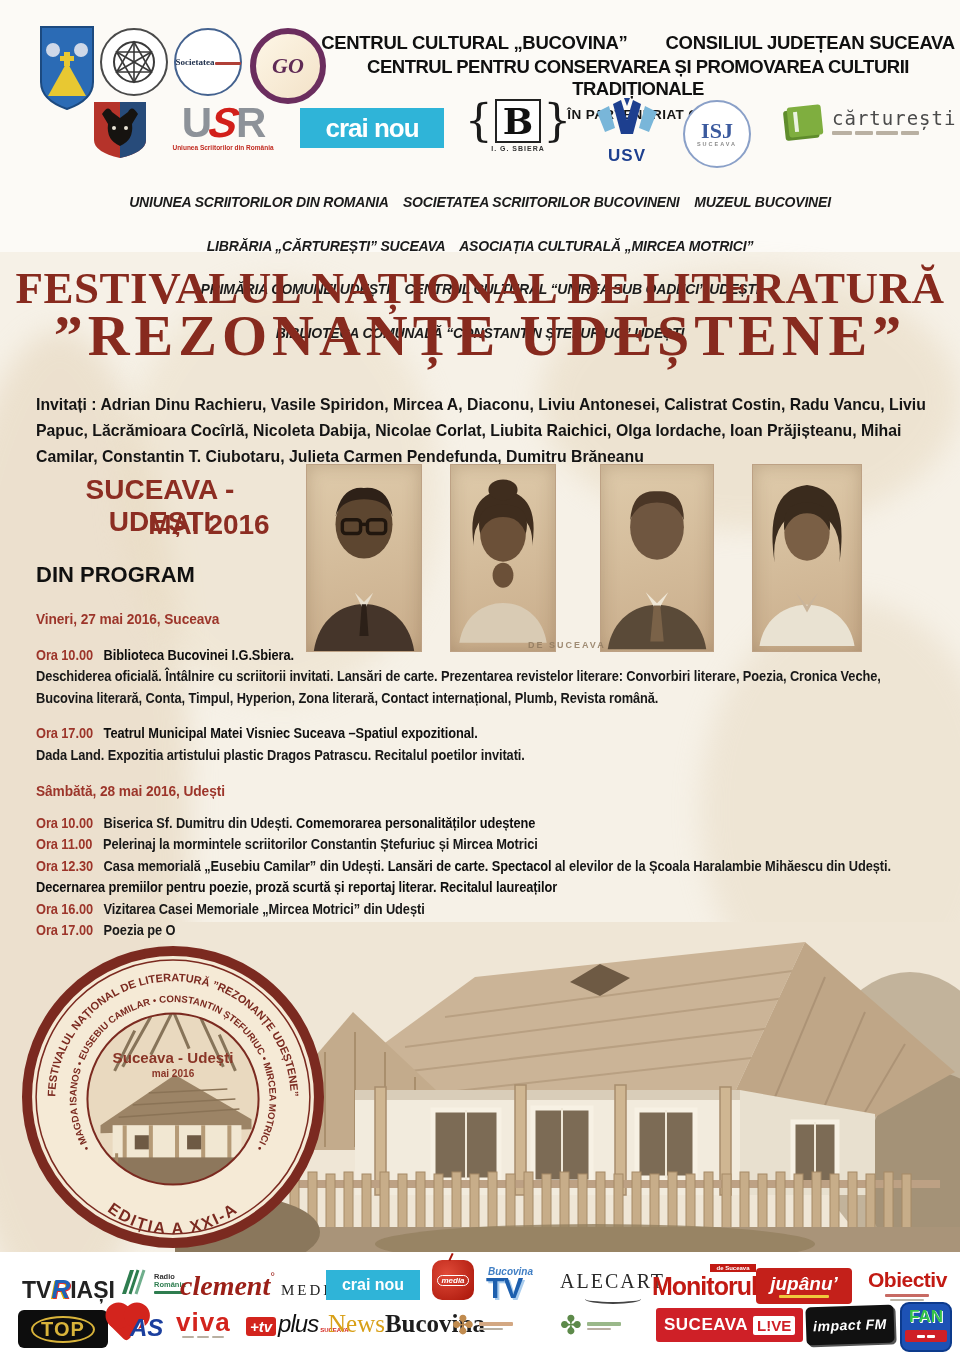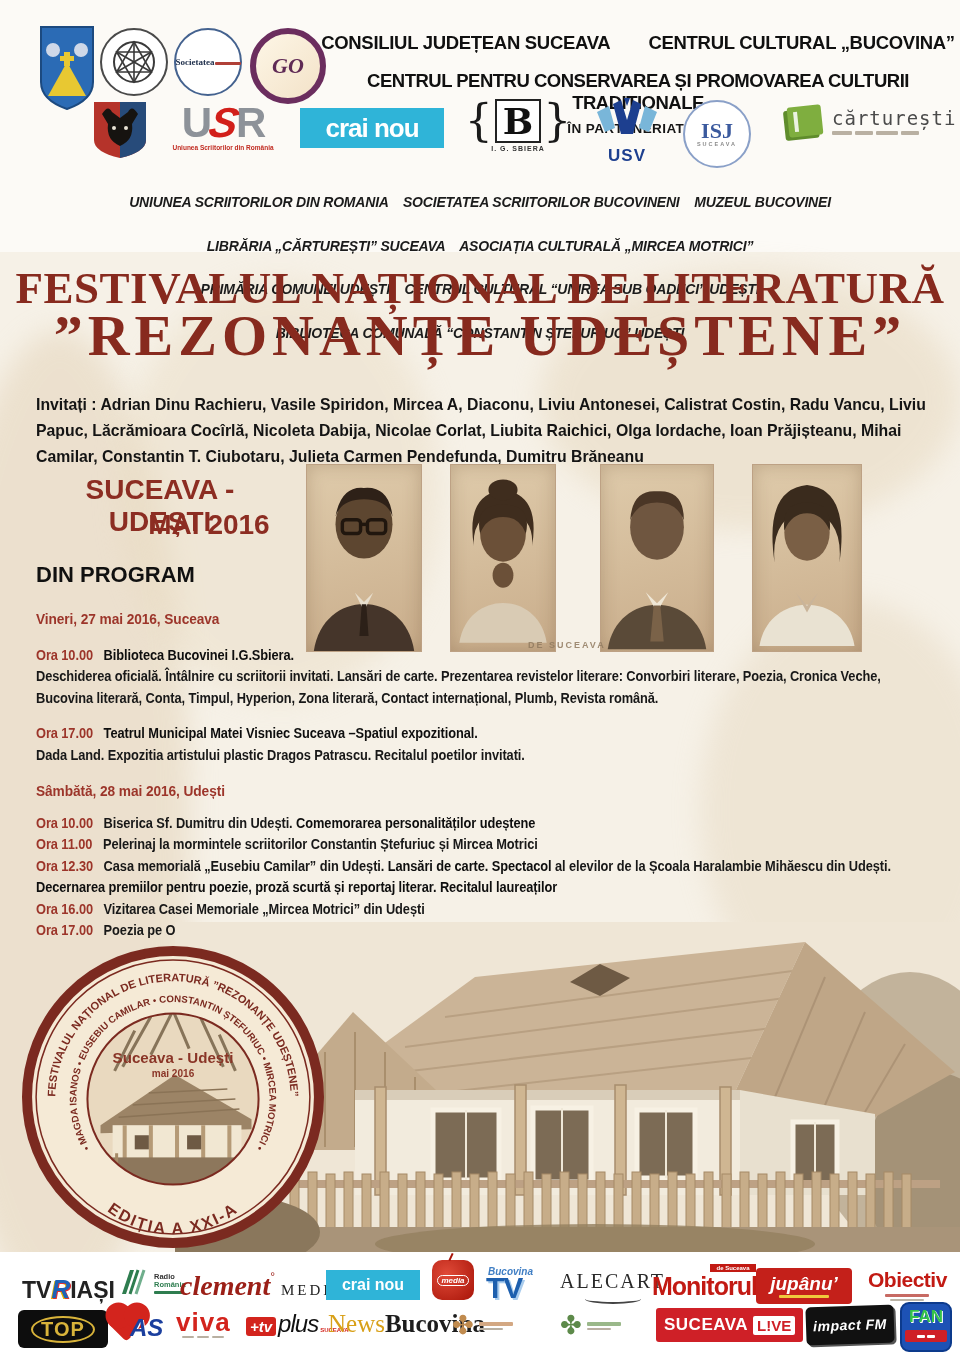--- a/index.html
+++ b/index.html
@@ -12,21 +12,21 @@
   .top-white{top:0;left:0;width:960px;height:252px;background:#fcfaf6;}
   .wm{border-radius:50%;filter:blur(14px);}
   .wm1{left:-70px;top:330px;width:260px;height:980px;background:#dcc7a6;opacity:.38;}
   .wm2{left:540px;top:270px;width:420px;height:260px;background:#e4d4b8;opacity:.45;}
   .wm3{left:120px;top:280px;width:320px;height:420px;background:#e7d8bd;opacity:.4;}
   .wm4{left:700px;top:600px;width:300px;height:420px;background:#e0cfb2;opacity:.35;}
 
   
   .head-text{left:318px;top:32px;width:640px;text-align:center;}
   .head-l1{display:flex;justify-content:center;gap:38px;font-weight:700;font-size:18.5px;letter-spacing:-0.3px;color:#101010;}
-  .head-l2{font-weight:700;font-size:18.5px;letter-spacing:-0.5px;margin-top:16px;color:#101010;}
+  .head-l2{font-weight:700;font-size:18.5px;letter-spacing:-0.5px;margin-top:2px;color:#101010;}
   .head-l3{font-weight:700;font-size:13.5px;margin-top:7px;letter-spacing:.4px;color:#161616;}
 
   .circ{border-radius:50%;background:#fff;display:flex;align-items:center;justify-content:center;}
 
   
   .usr-box{left:168px;top:103px;width:110px;text-align:center;}
   .usr-letters{font-size:42px;font-weight:700;color:#8d9299;line-height:40px;letter-spacing:-2px;}
   .usr-s{color:#d21f1a;font-style:italic;display:inline-block;transform:skewX(-12deg);}
   .usr-sub{font-size:6.5px;color:#c02a20;font-weight:700;margin-top:1px;}
   .crainou-top{left:300px;top:108px;width:144px;height:40px;background:#2fb4d8;display:flex;align-items:center;justify-content:center;}
@@ -187,22 +187,22 @@
         <span class="bar" style="width:26px;background:#b04038;height:3px;"></span>
       </div>
   </div>
 
   <div class="abs circ" style="left:250px;top:28px;width:64px;height:64px;border:6px solid #6b2d5e;background:linear-gradient(135deg,#fdf6e6,#f3e2c8);">
     <span style="font-family:'Liberation Serif',serif;font-style:italic;font-weight:700;font-size:22px;color:#5f2a55;">GO</span>
   </div>
 
   <div class="abs head-text">
     <div class="head-l1">
+      <span>CENTRUL CULTURAL „BUCOVINA”</span>
       <span>CONSILIUL JUDEȚEAN SUCEAVA</span>
-      <span>CENTRUL CULTURAL „BUCOVINA”</span>
     </div>
     <div class="head-l2">CENTRUL PENTRU CONSERVAREA ȘI PROMOVAREA CULTURII TRADIȚIONALE</div>
     <div class="head-l3">ÎN PARTENERIAT CU</div>
   </div>
 
   <svg class="abs" style="left:92px;top:100px;" width="56" height="60" viewBox="0 0 56 60">
     <path d="M2,2 h52 v38 q0,12 -26,18 q-26,-6 -26,-18 z" fill="#b5332a"></path>
     <path d="M28,2 h26 v38 q0,12 -26,18 z" fill="#274b7a"></path>
     <path d="M10,14 q6,-10 10,-2 l8,6 l8,-6 q4,-8 10,2 l-6,10 q2,16 -12,22 q-14,-6 -12,-22 z" fill="#161310"></path>
     <circle cx="22" cy="28" r="2" fill="#e8e2d4"></circle>

